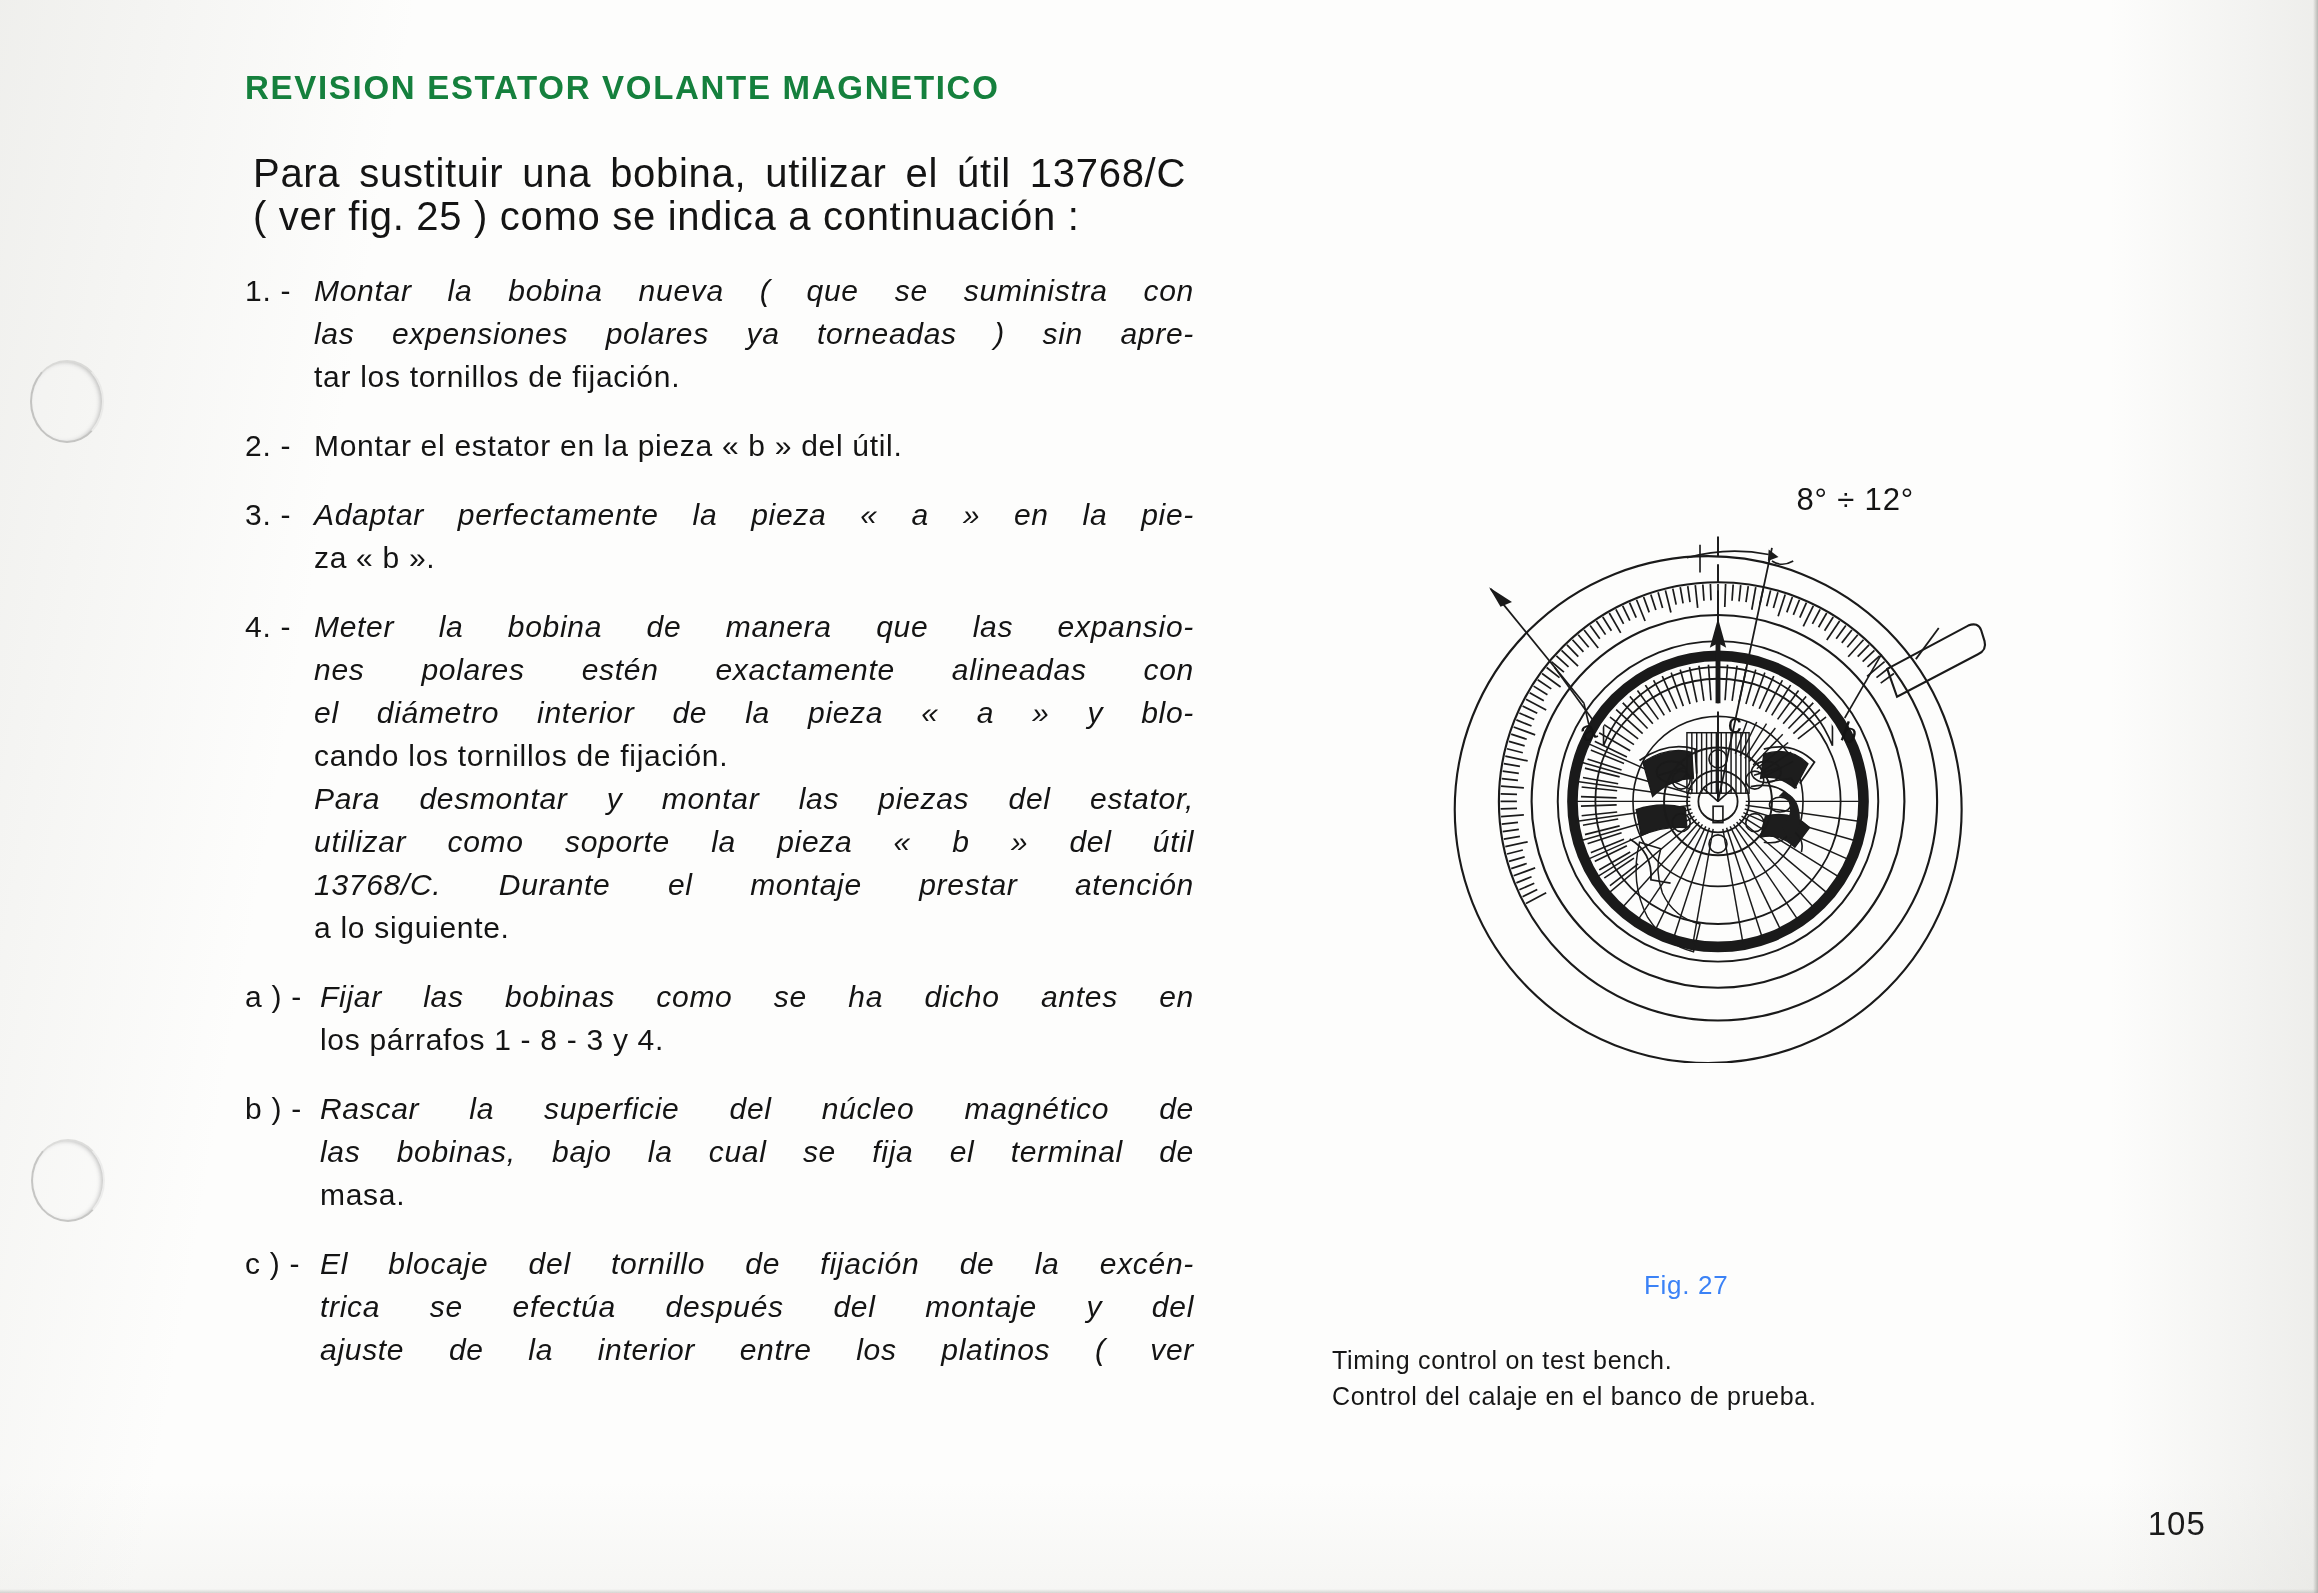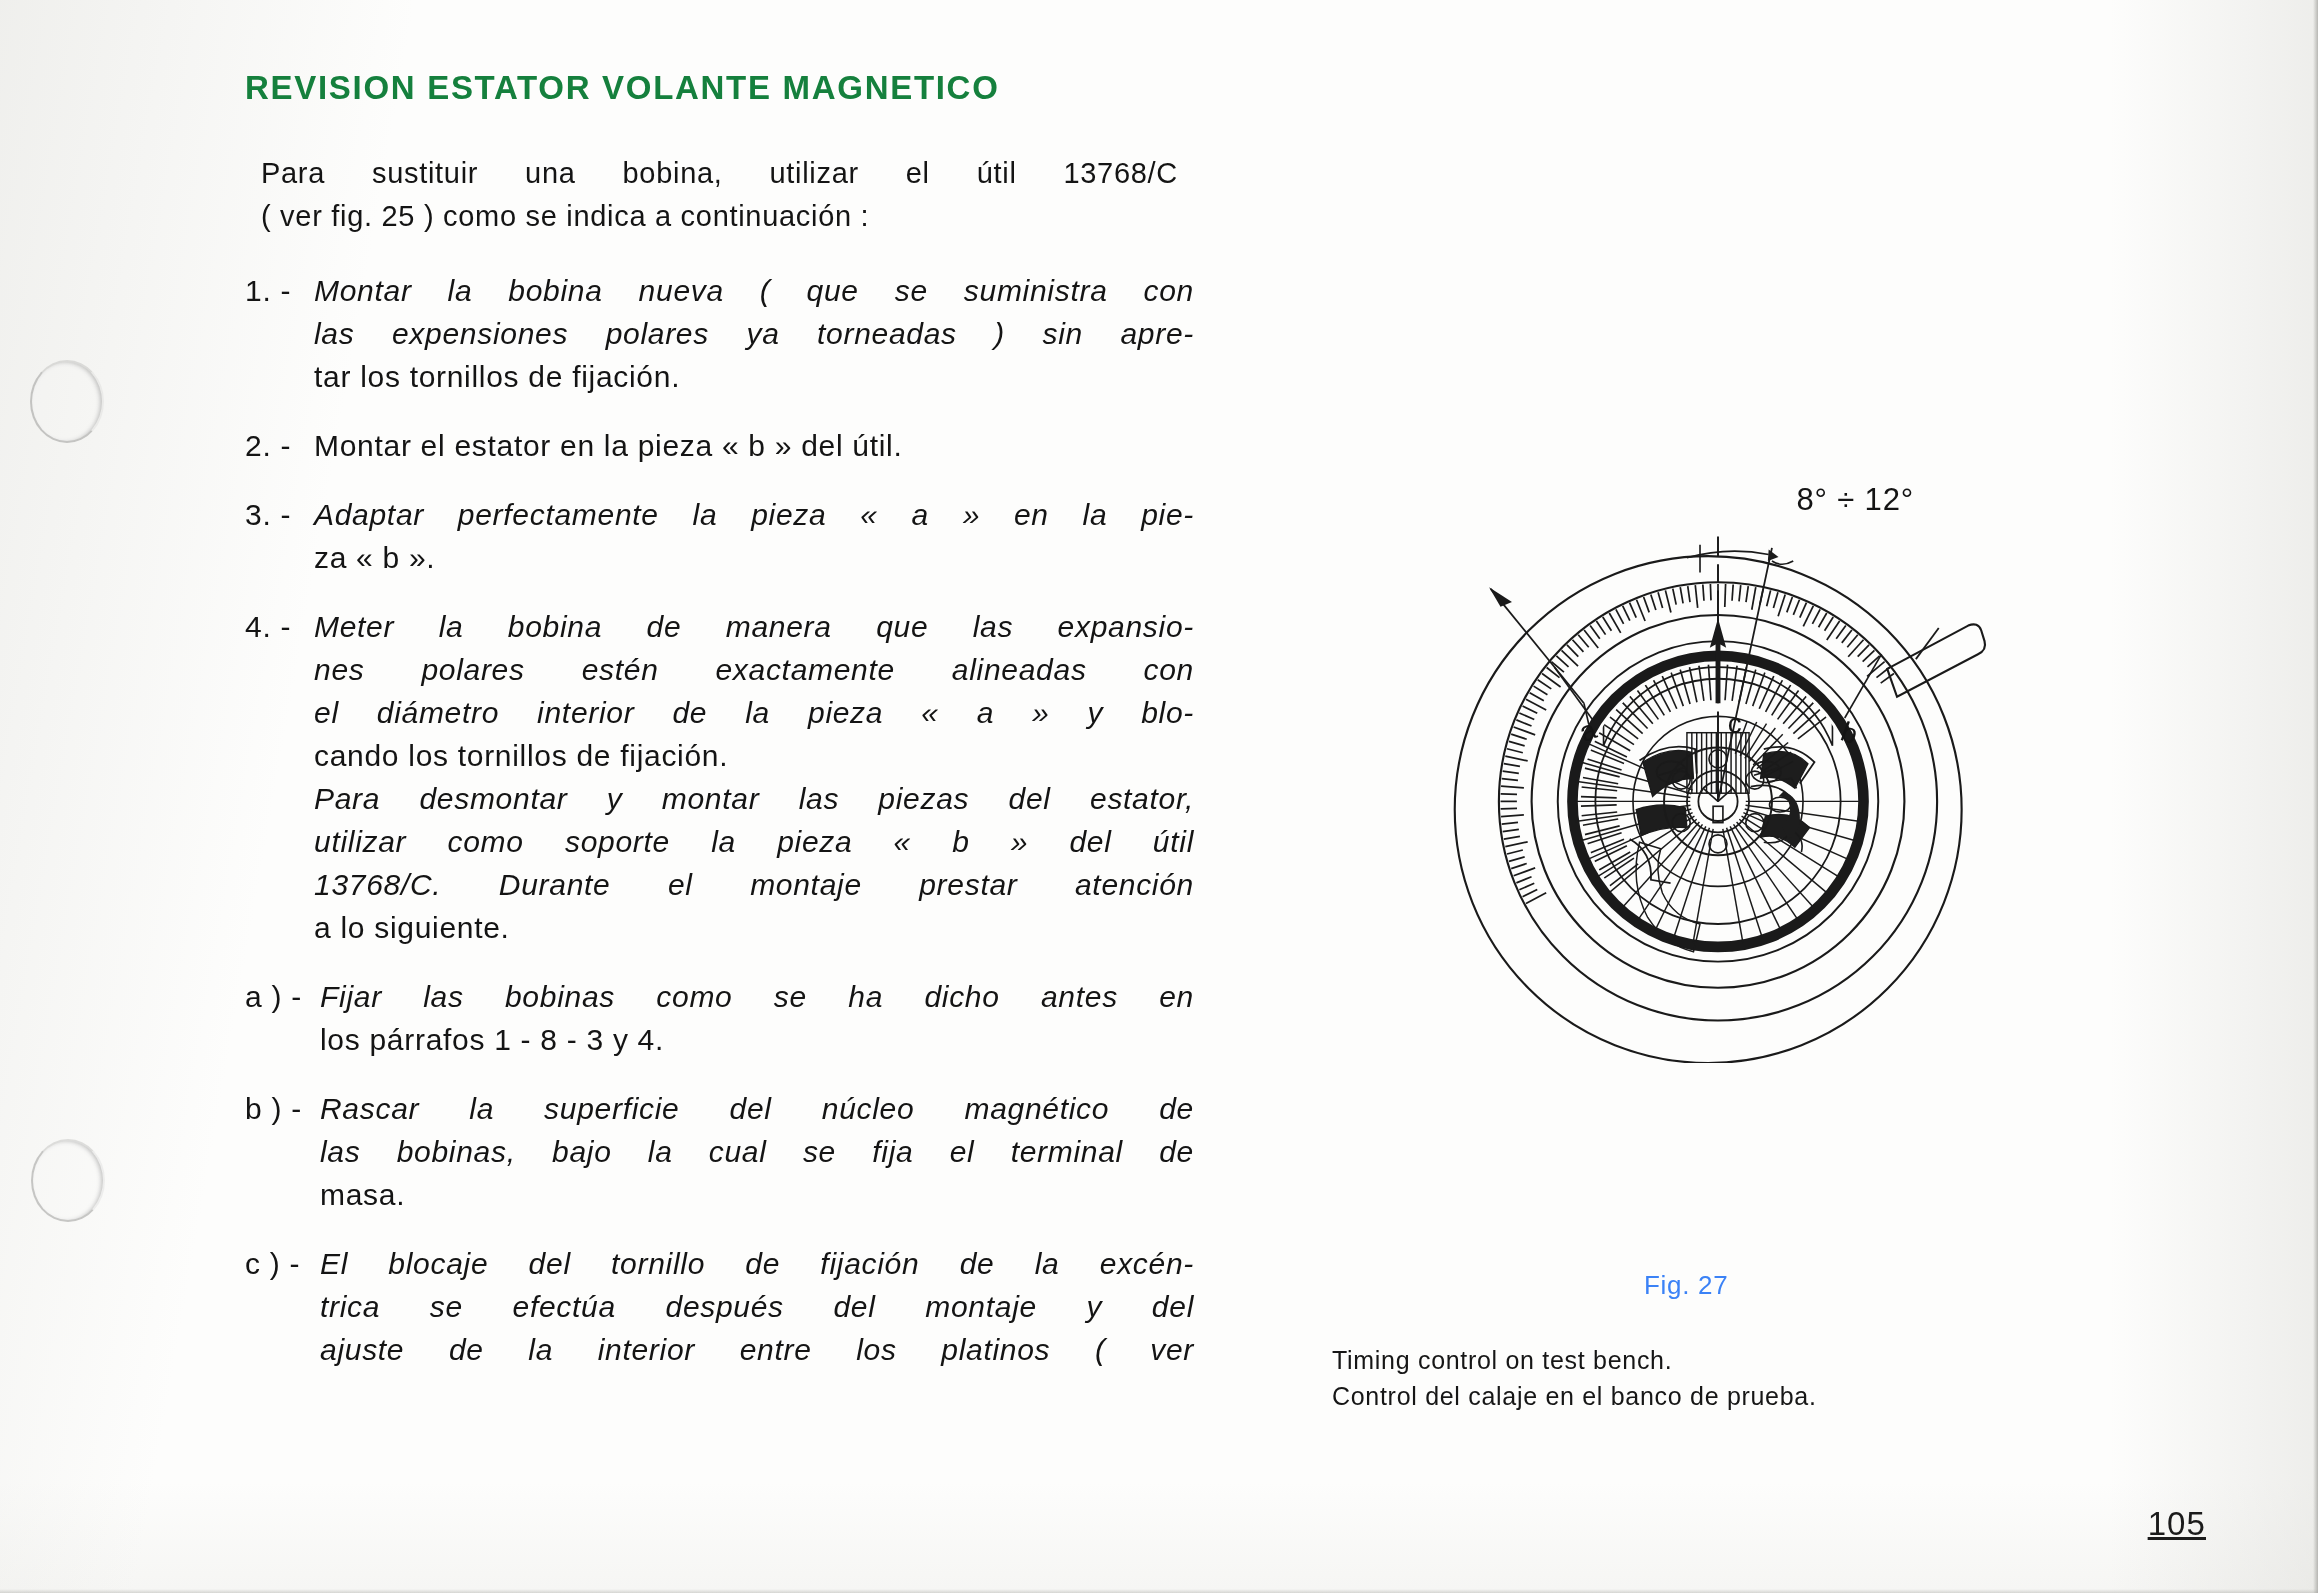--- a/index.html
+++ b/index.html
@@ -67,26 +67,26 @@
   .doc-heading {
     font-size: 33px;
     font-weight: bold;
     letter-spacing: 1.7px;
     line-height: 1.1;
     margin: 0 0 46px 0;
     color: #15803d;
     white-space: nowrap;
   }
   .para {
-    font-size: 29px;
+    font-size: 40px;
     line-height: 43px;
     letter-spacing: 0.7px;
     text-align: justify;
     color: #141414;
-    margin: 16px;
+    margin: 8px;
   }
   .intro { margin-bottom: 31px; }
   .intro .ln { display: block; }
   .intro .ln.j {
     text-align: justify;
     text-align-last: justify;
   }
 
   .item {
     display: flex;
@@ -151,21 +151,20 @@
   }
   .fig-caption .ln { display: block; white-space: nowrap; }
 
   .folio {
     position: absolute;
     right: 113px;
     bottom: 51px;
     font-size: 33px;
     letter-spacing: 1.1px;
     color: #1b1b1b;
-    text-decoration: underline;
   }
 </style>
 </head>
 <body>
 
 <div class="page">
 
   <div class="scan-tint"></div>
   <div class="edge-right"></div>
   <div class="edge-bottom"></div>

